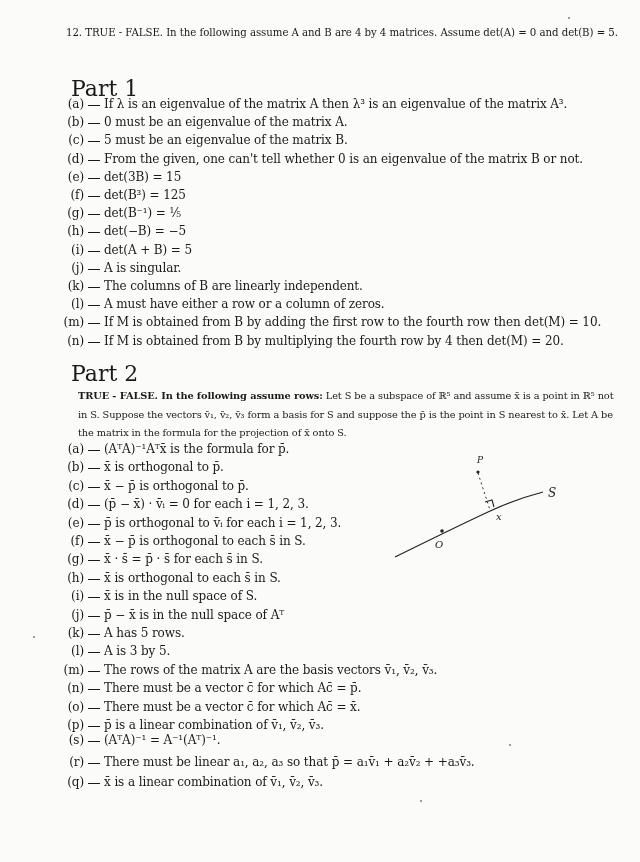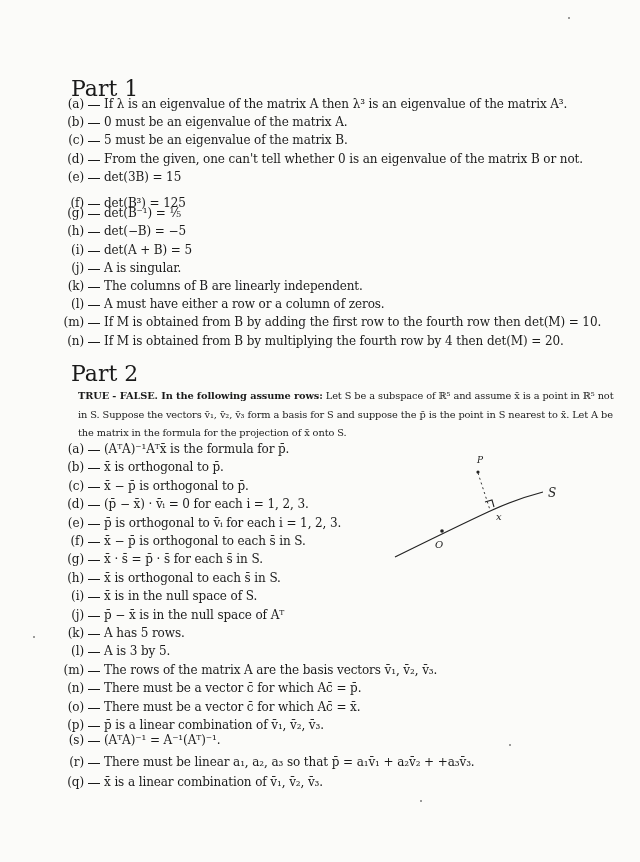--- a/index.html
+++ b/index.html
@@ -30,29 +30,30 @@
     }
     .intro .lead { font-weight: bold; }
     .diagram { position: absolute; left: 380px; top: 440px; width: 210px; height: 130px; }
     .diagram svg { width: 210px; height: 130px; }
     .speck { position: absolute; width: 1.5px; height: 1.5px; background: #888; border-radius: 50%; }
   </style>
 </head>
 <body>
 
 <div class="page">
+  <div class="q-header">12. TRUE - FALSE. In the following assume A and B are 4 by 4 matrices. Assume det(A) = 0 and det(B) = 5.</div>
 
   <div class="part-title" style="top:76px;">Part 1</div>
   <div id="part1-list">
       <div class="item" style="top: 97px; left: 56px;"><span class="lbl">(a)</span><span class="blank"></span><span>If λ is an eigenvalue of the matrix A then λ³ is an eigenvalue of the matrix A³.</span></div>
       <div class="item" style="top: 115.2px; left: 56px;"><span class="lbl">(b)</span><span class="blank"></span><span>0 must be an eigenvalue of the matrix A.</span></div>
       <div class="item" style="top: 133.4px; left: 56px;"><span class="lbl">(c)</span><span class="blank"></span><span>5 must be an eigenvalue of the matrix B.</span></div>
       <div class="item" style="top: 151.6px; left: 56px;"><span class="lbl">(d)</span><span class="blank"></span><span>From the given, one can't tell whether 0 is an eigenvalue of the matrix B or not.</span></div>
       <div class="item" style="top: 169.8px; left: 56px;"><span class="lbl">(e)</span><span class="blank"></span><span>det(3B) = 15</span></div>
-      <div class="item" style="top: 196px; left: 56px;"><span class="lbl">(f)</span><span class="blank"></span><span>det(B³) = 125</span></div>
+      <div class="item" style="top: 188px; left: 56px;"><span class="lbl">(f)</span><span class="blank"></span><span>det(B³) = 125</span></div>
       <div class="item" style="top: 206.2px; left: 56px;"><span class="lbl">(g)</span><span class="blank"></span><span>det(B⁻¹) = ⅕</span></div>
       <div class="item" style="top: 224.4px; left: 56px;"><span class="lbl">(h)</span><span class="blank"></span><span>det(−B) = −5</span></div>
       <div class="item" style="top: 242.6px; left: 56px;"><span class="lbl">(i)</span><span class="blank"></span><span>det(A + B) = 5</span></div>
       <div class="item" style="top: 260.8px; left: 56px;"><span class="lbl">(j)</span><span class="blank"></span><span>A is singular.</span></div>
       <div class="item" style="top: 279px; left: 56px;"><span class="lbl">(k)</span><span class="blank"></span><span>The columns of B are linearly independent.</span></div>
       <div class="item" style="top: 297.2px; left: 56px;"><span class="lbl">(l)</span><span class="blank"></span><span>A must have either a row or a column of zeros.</span></div>
       <div class="item" style="top: 315.4px; left: 56px;"><span class="lbl">(m)</span><span class="blank"></span><span>If M is obtained from B by adding the first row to the fourth row then det(M) = 10.</span></div>
       <div class="item" style="top: 333.6px; left: 56px;"><span class="lbl">(n)</span><span class="blank"></span><span>If M is obtained from B by multiplying the fourth row by 4 then det(M) = 20.</span></div>
     </div>
 

